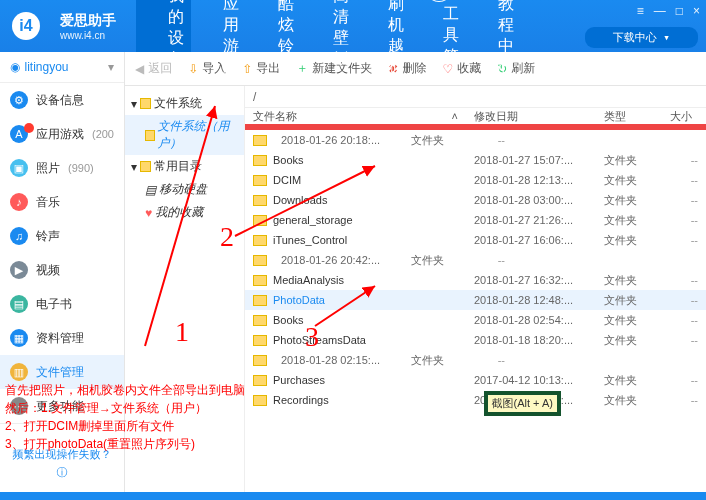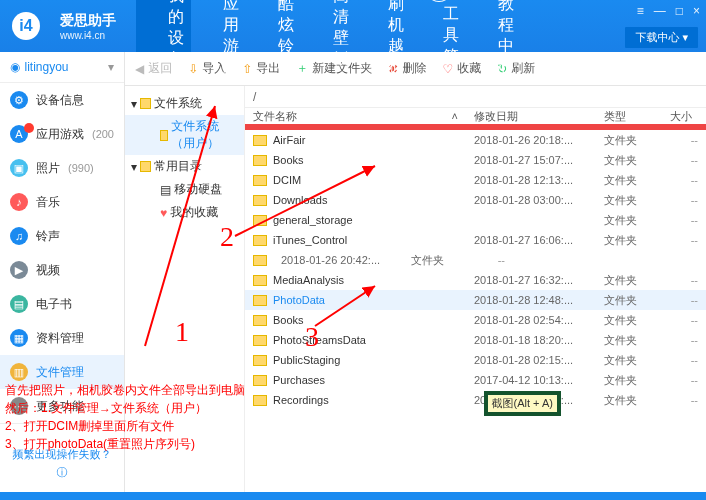--- a/index.html
+++ b/index.html
@@ -10,41 +10,41 @@
 .logo-text{margin-left:8px;}
 .logo-text .cn{font-size:14px;font-weight:bold;}
 .logo-text .url{font-size:10px;opacity:.9;}
 .topnav{display:flex;margin-left:8px;}
 .topnav-item{width:55px;height:52px;display:flex;flex-direction:column;align-items:center;justify-content:center;cursor:pointer;font-size:11px;}
 .topnav-item.active{background:#006ed4;}
 .topnav-item .ico{width:22px;height:22px;border:1.5px solid #fff;border-radius:50%;display:flex;align-items:center;justify-content:center;font-size:13px;margin-bottom:2px;}
 .topnav-item .lbl{font-size:16px;margin-left:32px;}
 .winctrl{position:absolute;right:6px;top:4px;display:flex;gap:10px;font-size:12px;}
 .winctrl span{cursor:pointer;opacity:.9;}
-.downloadbtn{position:absolute;right:8px;bottom:4px;background:#006ed4;padding:3px 10px;border-radius:1px;font-size:11px;cursor:pointer;}
+.downloadbtn{position:absolute;right:8px;bottom:4px;background:#006ed4;padding:3px 28px;border-radius:9px;font-size:11px;cursor:pointer;font-family:Liberation Mono, monospace;}
 .body{display:flex;height:calc(500px - 52px - 8px);}
 .leftnav{width:125px;border-right:1px solid #e5e5e5;display:flex;flex-direction:column;}
 .user{padding:8px 10px;color:#1a8af0;font-size:12px;border-bottom:1px solid #eee;display:flex;align-items:center;gap:4px;}
 .nav-item{display:flex;align-items:center;padding:8px 10px;cursor:pointer;gap:8px;font-size:12px;color:#333;position:relative;}
 .nav-item.active{background:#e9f3fe;color:#1a8af0;}
 .nav-item .ni{width:18px;height:18px;border-radius:50%;display:flex;align-items:center;justify-content:center;color:#fff;font-size:11px;}
 .badge{background:#ff3b30;color:#fff;border-radius:7px;font-size:9px;padding:0 3px;min-width:10px;height:10px;position:absolute;left:24px;top:6px;}
 .count{color:#999;font-size:11px;}
 .help{margin-top:auto;border-top:1px solid #eee;padding:23px 8px;color:#1a8af0;font-size:11px;display:flex;align-items:center;gap:3px;cursor:pointer;flex-direction:column;}
 .main{flex:1;display:flex;flex-direction:column;}
 .toolbar{height:34px;border-bottom:1px solid #e5e5e5;display:flex;align-items:center;padding:0 10px;gap:16px;font-size:12px;}
 .toolbar .tbtn{display:flex;align-items:center;gap:4px;cursor:pointer;color:#555;}
 .toolbar .disabled{color:#bbb;}
 .content{flex:1;display:flex;position:relative;}
 .tree{width:120px;border-right:1px solid #eee;padding:6px 0;font-size:12px;}
 .tree-item{display:flex;align-items:center;padding:3px 6px;cursor:pointer;gap:3px;}
 .tree-item.sel{background:#e9f3fe;color:#1a8af0;}
 .tree-item .fold{width:11px;height:11px;background:#ffd86b;border:1px solid #e6b800;}
 .tree-item .heart{color:#ff5a5a;}
-.tree-item.sub{padding-left:35px;}
+.tree-item.sub{padding-left:20px;font-style:italic;}
 .filepane{flex:1;display:flex;flex-direction:column;position:relative;}
 .path{height:22px;display:flex;align-items:center;padding:0 8px;color:#666;border-bottom:1px solid #eee;font-size:12px;}
 .cols{height:22px;display:flex;align-items:center;border-bottom:6px solid #ef4444;font-size:11px;color:#555;}
 .cols div{padding:0 8px;}
 .c-name{flex:1;display:flex;align-items:center;justify-content:space-between;}
 .c-date{width:130px;}
 .c-type{width:60px;}
 .c-size{width:50px;text-align:center;}
 .files{flex:1;overflow:auto;}
 .frow{height:20px;display:flex;align-items:center;font-size:11px;cursor:pointer;}
@@ -229,21 +229,20 @@
               <span>文件名称</span>
               <span>˄</span>
             </div>
           <div class="c-date">修改日期</div>
           <div class="c-type">类型</div>
           <div class="c-size">大小</div>
         </div>
         <div class="files" id="files">
             <div class="frow">
               <div class="folder-ico"></div>
-              <div class="fn">AirFair</div>
               <div class="fd">2018-01-26 20:18:...</div>
               <div class="ft">文件夹</div>
               <div class="fs">--</div>
             </div>
             <div class="frow">
               <div class="folder-ico"></div>
               <div class="fn">Books</div>
               <div class="fd">2018-01-27 15:07:...</div>
               <div class="ft">文件夹</div>
               <div class="fs">--</div>
@@ -258,20 +257,21 @@
             <div class="frow">
               <div class="folder-ico"></div>
               <div class="fn">Downloads</div>
               <div class="fd">2018-01-28 03:00:...</div>
               <div class="ft">文件夹</div>
               <div class="fs">--</div>
             </div>
             <div class="frow">
               <div class="folder-ico"></div>
               <div class="fn">general_storage</div>
+              <div class="fd">2018-01-27 21:26:...</div>
               <div class="ft">文件夹</div>
               <div class="fs">--</div>
             </div>
             <div class="frow">
               <div class="folder-ico"></div>
               <div class="fn">iTunes_Control</div>
               <div class="fd">2018-01-27 16:06:...</div>
               <div class="ft">文件夹</div>
               <div class="fs">--</div>
             </div>
@@ -304,21 +304,20 @@
             </div>
             <div class="frow">
               <div class="folder-ico"></div>
               <div class="fn">PhotoStreamsData</div>
               <div class="fd">2018-01-18 18:20:...</div>
               <div class="ft">文件夹</div>
               <div class="fs">--</div>
             </div>
             <div class="frow">
               <div class="folder-ico"></div>
-              <div class="fn">PublicStaging</div>
               <div class="fd">2018-01-28 02:15:...</div>
               <div class="ft">文件夹</div>
               <div class="fs">--</div>
             </div>
             <div class="frow">
               <div class="folder-ico"></div>
               <div class="fn">Purchases</div>
               <div class="fd">2017-04-12 10:13:...</div>
               <div class="ft">文件夹</div>
               <div class="fs">--</div>

